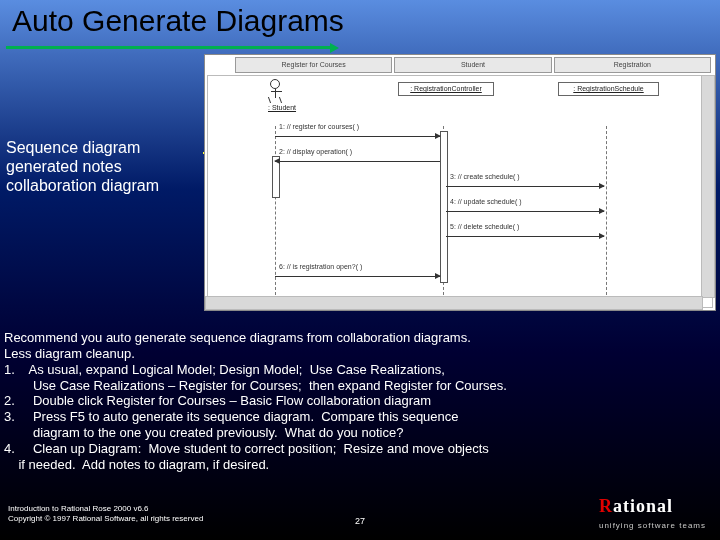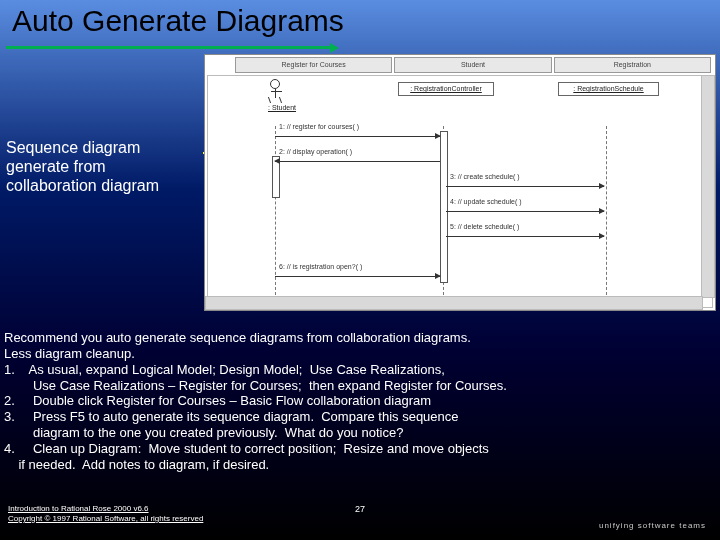--- a/index.html
+++ b/index.html
@@ -214,32 +214,31 @@
     font-size: 13px;
     line-height: 1.22;
     white-space: pre-wrap;
   }
   .footer {
     position: absolute;
     left: 8px;
     bottom: 6px;
     right: 8px;
     height: 30px;
-    text-decoration: underline;
   }
   .footer .fn1 {
     font-size: 8px;
     color: #fff;
     line-height: 1.2;
   }
   .footer .pg {
     position: absolute;
     left: 50%;
     transform: translateX(-50%);
-    bottom: 20px;
+    bottom: 8px;
     font-size: 9px;
     color: #fff;
   }
   .logo {
     position: absolute;
     right: 6px;
     bottom: 4px;
     text-align: left;
     line-height: 1;
   }
@@ -251,32 +250,32 @@
     color: #fff;
   }
   .logo .main .r {
     color: #e00000;
   }
   .logo .sub {
     font-size: 8px;
     letter-spacing: 1px;
     color: #c9c9c9;
     text-align: right;
-    margin-top: 13px;
+    margin-top: 7px;
   }
 </style>
 </head>
 <body>
 
 <div class="slide">
 
   <div class="title">Auto Generate Diagrams</div>
   <div class="title-underline"></div>
 
-  <div class="caption">Sequence diagram generate from collaboration diagram</div>
+  <div class="caption">Sequence diagram generated notes collaboration diagram</div>
   <div class="callout-line"></div>
 
   <div class="diagram-shot">
     <div class="tabs">
       <div class="tab">Register for Courses</div>
       <div class="tab">Student</div>
       <div class="tab">Registration</div>
     </div>
 
     <div class="seq-canvas">
@@ -344,17 +343,20 @@
 3.     Press F5 to auto generate its sequence diagram.  Compare this sequence
         diagram to the one you created previously.  What do you notice?
 4.     Clean up Diagram:  Move student to correct position;  Resize and move objects
     if needed.  Add notes to diagram, if desired.</div>
 
   <div class="footer">
     <div class="fn1">Introduction to Rational Rose 2000 v6.6</div>
     <div class="fn1">Copyright © 1997 Rational Software, all rights reserved</div>
     <div class="pg">27</div>
     <div class="logo">
+      <div class="main">
+        <span class="r">R</span><span>ational</span>
+      </div>
       <div class="sub">unifying software teams</div>
     </div>
   </div>
 
 </div>
 
 </body></html>

